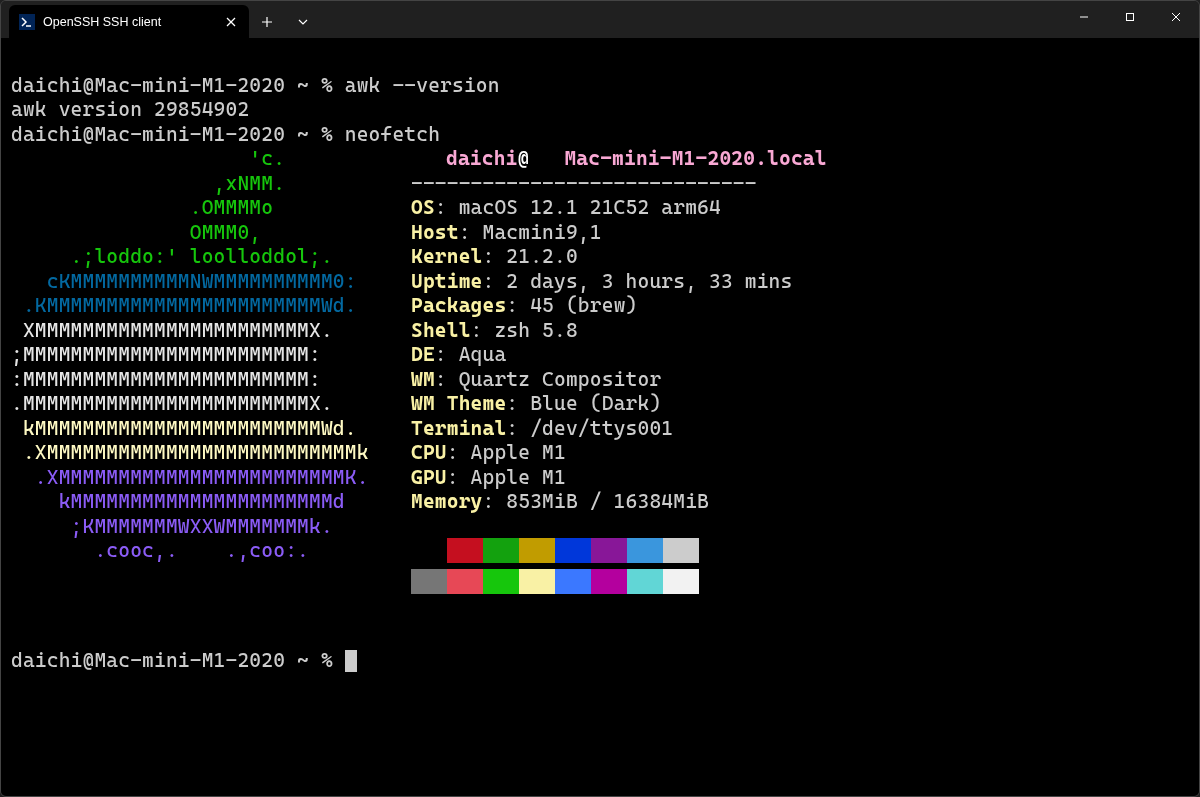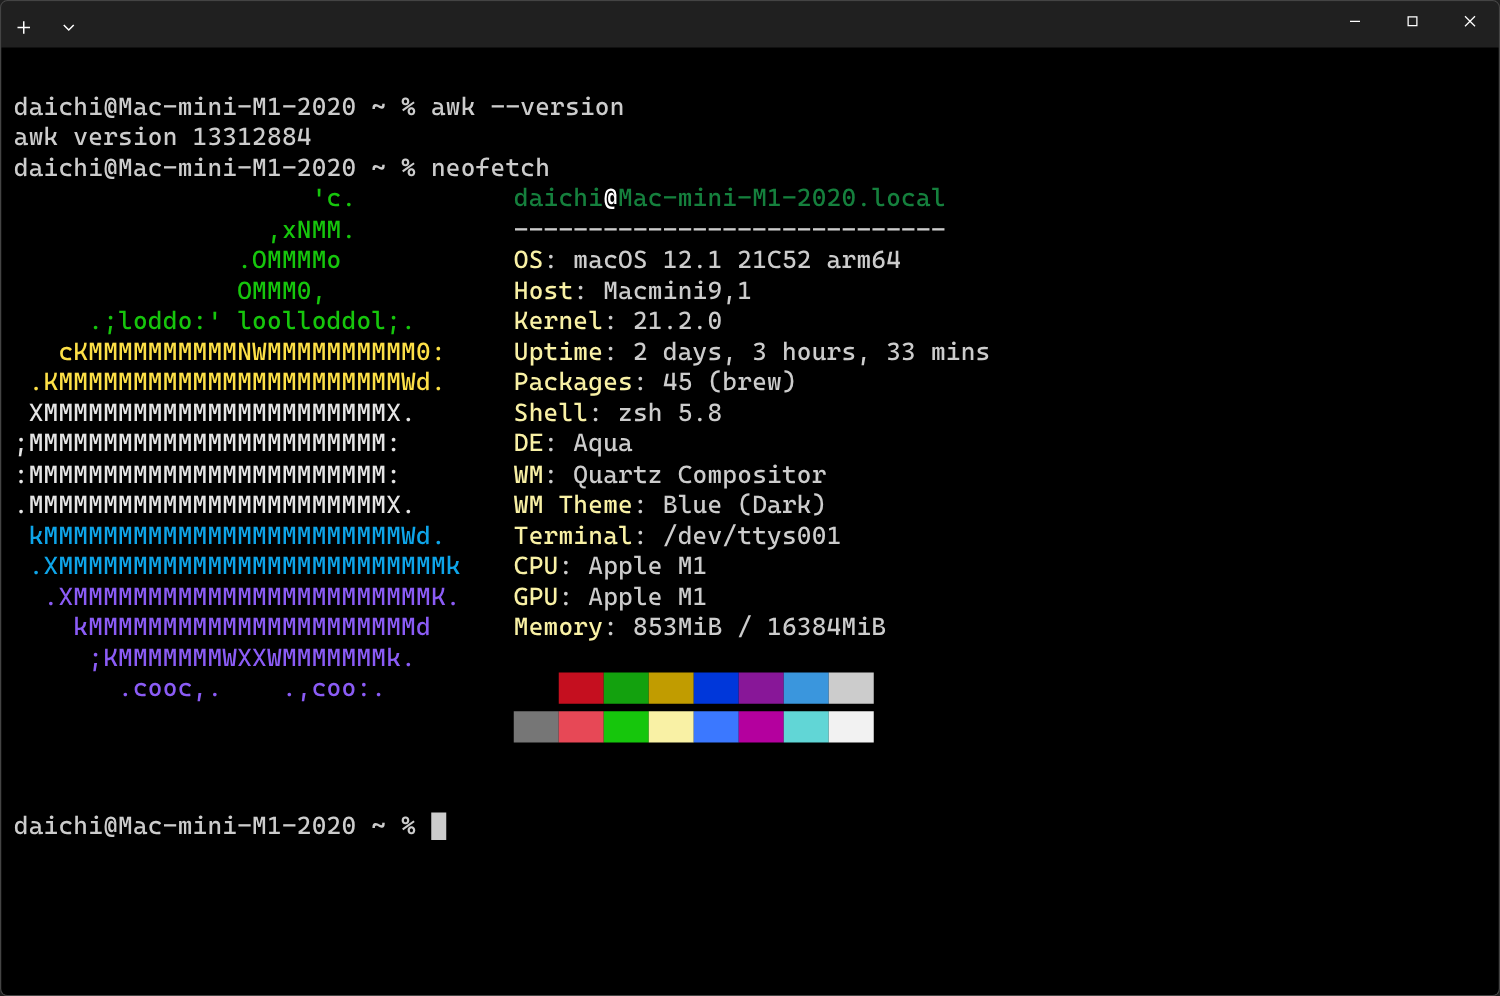--- a/index.html
+++ b/index.html
@@ -53,41 +53,57 @@
     background: #000;
     color: #ccc;
     padding: 10px;
     height: calc(797px - 37px);
     font-size: 20px;
     line-height: 24.5px;
     white-space: pre;
     letter-spacing: 0.2px;
   }
   .green  { color:#16c60c; }
-  .yellowd{ color:#fde047; }
+  .yellowd{ color:#0369a1; }
   .red    { color:#e5e5e5; }
-  .mag    { color:#0ea5e9; }
+  .mag    { color:#fef9c3; }
   .blue   { color:#8b5cf6; }
   .white  { color:#cccccc; }
-  .bgreen { color:#15803d; font-weight:normal; }
+  .bgreen { color:#f9a8d4; font-weight:bold;margin-left:35px; }
   .bwhite { color:#fff; }
-  .info-label { color:#f9f1a5; font-weight:normal; }
+  .info-label { color:#f9f1a5; font-weight:bold; }
   .neoline { display:flex; }
   .ascii-col { width: 400px; display:inline-block; }
   .info-col { display:inline-block; }
   .colorblocks { display:flex; flex-wrap: wrap; width: 290px;}
   .cb { width:36px; height:25px; }
   .cursor {
     display:inline-block; width:12px; height:22px; background:#ccc; vertical-align:text-bottom;
   }
 </style>
 </head>
 <body>
 
 <div class="titlebar">
+  <div class="tab">
+    <span class="ico">
+      <svg width="16" height="16" viewBox="0 0 16 16">
+          <rect width="16" height="16" fill="#012456"></rect>
+          <path d="M3 4 L7 8 L3 12" stroke="#fff" stroke-width="1.5" fill="none"></path>
+          <line x1="7" y1="12" x2="12" y2="12" stroke="#fff" stroke-width="1.5"></line>
+        </svg>
+    </span>
+    <span class="tab-title">OpenSSH SSH client</span>
+    <span class="tab-close">
+      <svg width="10" height="10" viewBox="0 0 10 10">
+          <line x1="1" y1="1" x2="9" y2="9" stroke="#fff" stroke-width="1.2"></line>
+          <line x1="9" y1="1" x2="1" y2="9" stroke="#fff" stroke-width="1.2"></line>
+        </svg>
+    </span>
+  </div>
   <div class="newtab">
     <svg width="12" height="12" viewBox="0 0 12 12">
         <line x1="6" y1="1" x2="6" y2="11" stroke="#fff" stroke-width="1.2"></line>
         <line x1="1" y1="6" x2="11" y2="6" stroke="#fff" stroke-width="1.2"></line>
       </svg>
   </div>
   <div class="dd">
     <svg width="10" height="6" viewBox="0 0 10 6">
         <path d="M1 1 L5 5 L9 1" stroke="#fff" stroke-width="1.2" fill="none"></path>
       </svg>
@@ -106,18 +122,18 @@
   <div class="winbtn">
     <svg width="10" height="10" viewBox="0 0 10 10">
         <line x1="1" y1="1" x2="9" y2="9" stroke="#fff" stroke-width="1"></line>
         <line x1="9" y1="1" x2="1" y2="9" stroke="#fff" stroke-width="1"></line>
       </svg>
   </div>
 </div>
 
 <div class="terminal">
 <span>daichi@Mac-mini-M1-2020 ~ % </span><span>awk --version</span>
-<span>awk version 13312884</span>
+<span>awk version 29854902</span>
 <span>daichi@Mac-mini-M1-2020 ~ % </span><span>neofetch</span>
 <div id="neofetch-rows"><div class="neoline"><span class="ascii-col"><span class="green">                    'c.           </span></span><span class="info-col"><span class="bgreen">daichi</span><span class="bwhite">@</span><span class="bgreen">Mac-mini-M1-2020.local</span></span></div><div class="neoline"><span class="ascii-col"><span class="green">                 ,xNMM.           </span></span><span class="info-col"><span class="white">-----------------------------</span></span></div><div class="neoline"><span class="ascii-col"><span class="green">               .OMMMMo            </span></span><span class="info-col"><span class="info-label">OS</span><span class="white">: macOS 12.1 21C52 arm64</span></span></div><div class="neoline"><span class="ascii-col"><span class="green">               OMMM0,             </span></span><span class="info-col"><span class="info-label">Host</span><span class="white">: Macmini9,1</span></span></div><div class="neoline"><span class="ascii-col"><span class="green">     .;loddo:' loolloddol;.       </span></span><span class="info-col"><span class="info-label">Kernel</span><span class="white">: 21.2.0</span></span></div><div class="neoline"><span class="ascii-col"><span class="yellowd">   cKMMMMMMMMMMNWMMMMMMMMMM0:     </span></span><span class="info-col"><span class="info-label">Uptime</span><span class="white">: 2 days, 3 hours, 33 mins</span></span></div><div class="neoline"><span class="ascii-col"><span class="yellowd"> .KMMMMMMMMMMMMMMMMMMMMMMMWd.     </span></span><span class="info-col"><span class="info-label">Packages</span><span class="white">: 45 (brew)</span></span></div><div class="neoline"><span class="ascii-col"><span class="red"> XMMMMMMMMMMMMMMMMMMMMMMMX.       </span></span><span class="info-col"><span class="info-label">Shell</span><span class="white">: zsh 5.8</span></span></div><div class="neoline"><span class="ascii-col"><span class="red">;MMMMMMMMMMMMMMMMMMMMMMMM:        </span></span><span class="info-col"><span class="info-label">DE</span><span class="white">: Aqua</span></span></div><div class="neoline"><span class="ascii-col"><span class="red">:MMMMMMMMMMMMMMMMMMMMMMMM:        </span></span><span class="info-col"><span class="info-label">WM</span><span class="white">: Quartz Compositor</span></span></div><div class="neoline"><span class="ascii-col"><span class="red">.MMMMMMMMMMMMMMMMMMMMMMMMX.       </span></span><span class="info-col"><span class="info-label">WM Theme</span><span class="white">: Blue (Dark)</span></span></div><div class="neoline"><span class="ascii-col"><span class="mag"> kMMMMMMMMMMMMMMMMMMMMMMMMWd.     </span></span><span class="info-col"><span class="info-label">Terminal</span><span class="white">: /dev/ttys001</span></span></div><div class="neoline"><span class="ascii-col"><span class="mag"> .XMMMMMMMMMMMMMMMMMMMMMMMMMMk    </span></span><span class="info-col"><span class="info-label">CPU</span><span class="white">: Apple M1</span></span></div><div class="neoline"><span class="ascii-col"><span class="blue">  .XMMMMMMMMMMMMMMMMMMMMMMMMK.    </span></span><span class="info-col"><span class="info-label">GPU</span><span class="white">: Apple M1</span></span></div><div class="neoline"><span class="ascii-col"><span class="blue">    kMMMMMMMMMMMMMMMMMMMMMMd      </span></span><span class="info-col"><span class="info-label">Memory</span><span class="white">: 853MiB / 16384MiB</span></span></div><div class="neoline"><span class="ascii-col"><span class="blue">     ;KMMMMMMMWXXWMMMMMMMk.       </span></span><span class="info-col"></span></div><div class="neoline"><span class="ascii-col"><span class="blue">       .cooc,.    .,coo:.         </span></span><span class="info-col"><span class="colorblocks" style="display:inline-flex"><span class="cb" style="background:#000000"></span><span class="cb" style="background:#c50f1f"></span><span class="cb" style="background:#13a10e"></span><span class="cb" style="background:#c19c00"></span><span class="cb" style="background:#0037da"></span><span class="cb" style="background:#881798"></span><span class="cb" style="background:#3a96dd"></span><span class="cb" style="background:#cccccc"></span></span></span></div><div class="neoline"><span class="ascii-col"><span class="white">                                  </span></span><span class="info-col"><span class="colorblocks" style="display:inline-flex"><span class="cb" style="background:#767676"></span><span class="cb" style="background:#e74856"></span><span class="cb" style="background:#16c60c"></span><span class="cb" style="background:#f9f1a5"></span><span class="cb" style="background:#3b78ff"></span><span class="cb" style="background:#b4009e"></span><span class="cb" style="background:#61d6d6"></span><span class="cb" style="background:#f2f2f2"></span></span></span></div></div>
 
 <span>daichi@Mac-mini-M1-2020 ~ % </span><span class="cursor"></span>
 </div>
 
 </body></html>

